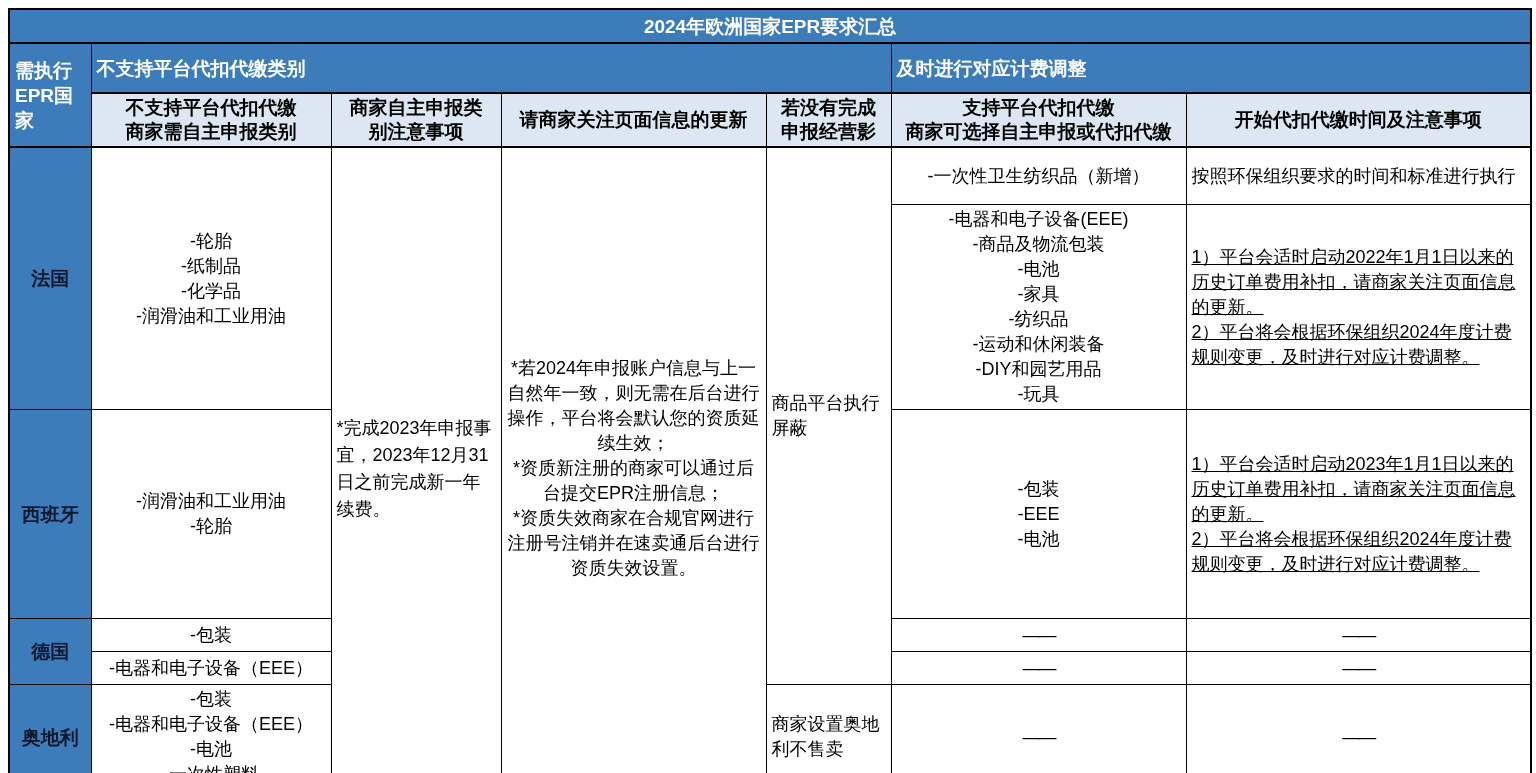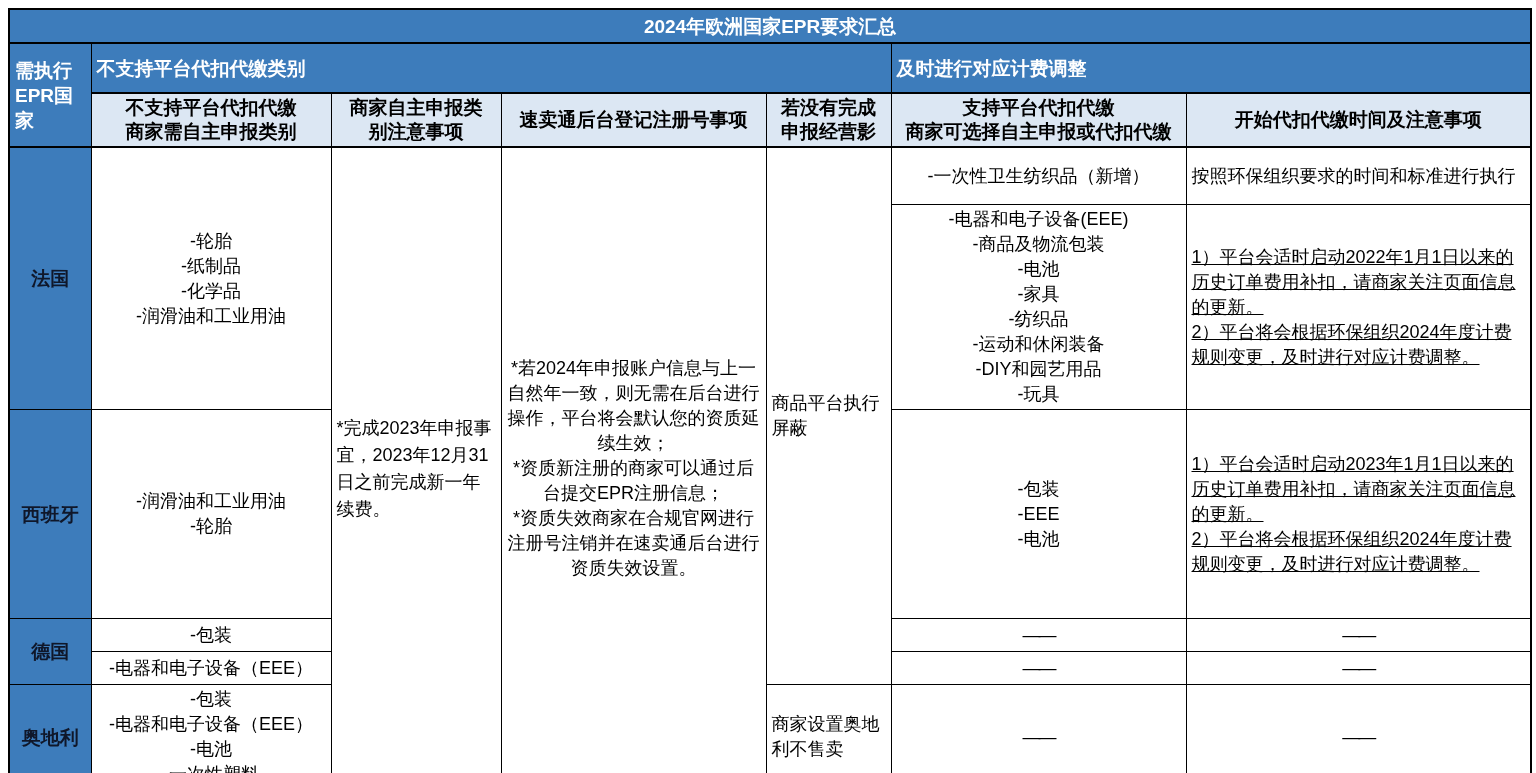--- a/index.html
+++ b/index.html
@@ -111,21 +111,21 @@
 EPR国家</td>
       <td colspan="4" class="hdr-blue">不支持平台代扣代缴类别</td>
       <td colspan="2" class="hdr-blue">及时进行对应计费调整</td>
     </tr>
 
     <tr class="colhdr-row">
       <td class="hdr-light left">不支持平台代扣代缴
 商家需自主申报类别</td>
       <td class="hdr-light">商家自主申报类
 别注意事项</td>
-      <td class="hdr-light">速卖通后台登记注册号事项</td>
+      <td class="hdr-light">请商家关注页面信息的更新</td>
       <td class="hdr-light left">若没有完成
 申报经营影</td>
       <td class="hdr-light left">支持平台代扣代缴
 商家可选择自主申报或代扣代缴</td>
       <td class="hdr-light">开始代扣代缴时间及注意事项</td>
     </tr>
 
     <tr class="rowA">
       <td rowspan="2" class="country">法国</td>
       <td rowspan="2" class="list-cell">

